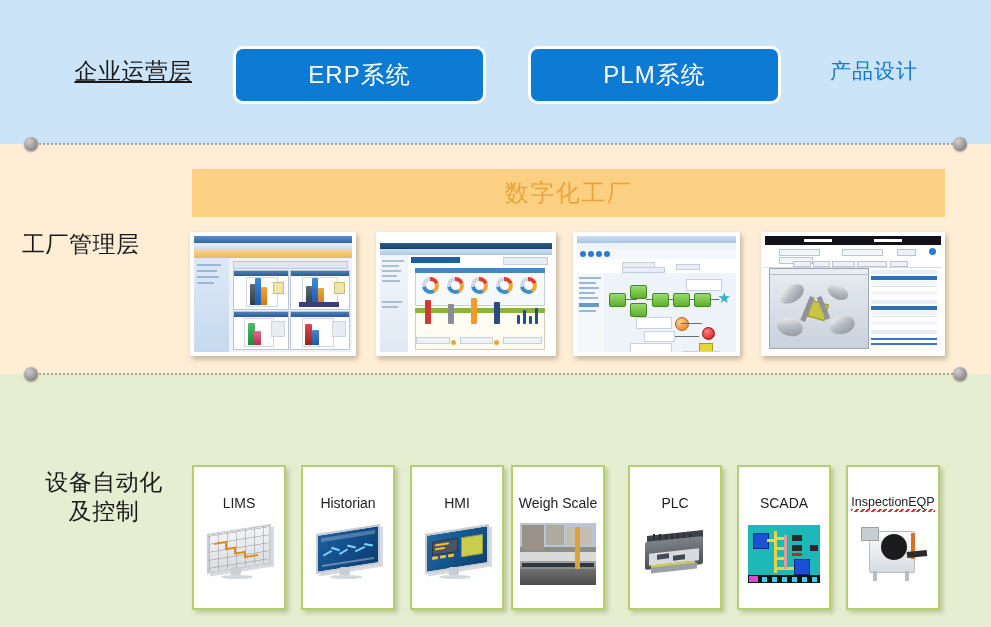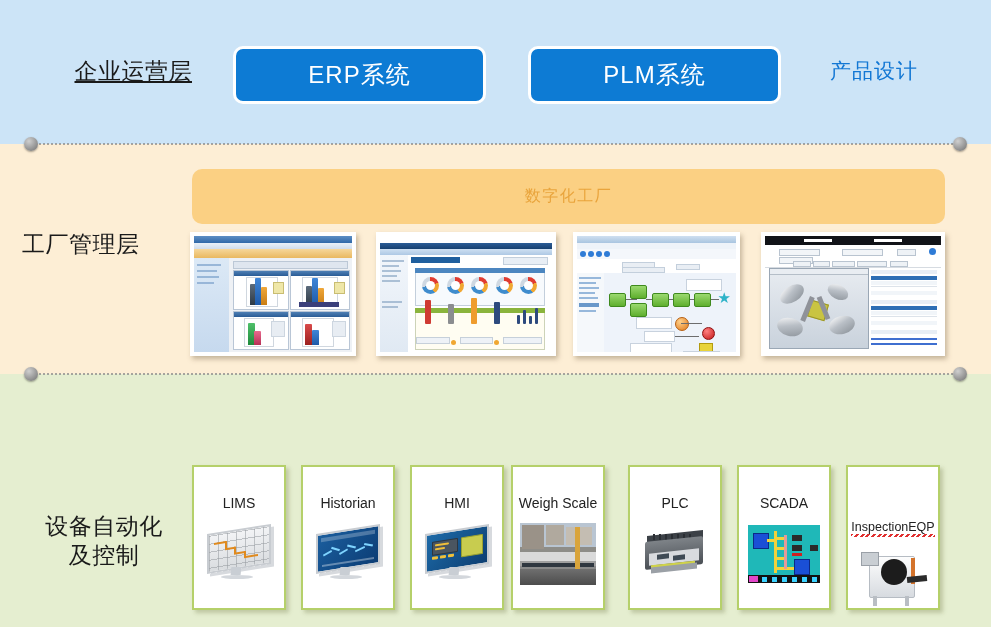--- a/index.html
+++ b/index.html
@@ -57,21 +57,21 @@
     color: #1a1a1a;
     font-size: 23px;
     line-height: 1.28;
     letter-spacing: 0.5px;
     text-align: center;
     white-space: pre-line;
     z-index: 4;
   }
   .label-enterprise { left: 22px; top: 57px;  width: 170px; text-align: right; text-decoration: underline; }
   .label-factory    { left: 22px; top: 230px; width: 170px; text-align: left; }
-  .label-equipment  { left: 14px; top: 512px; width: 180px; }
+  .label-equipment  { left: 14px; top: 468px; width: 180px; }
 
   
   .erp-buttons { position: absolute; top: 46px; left: 0; width: 991px; height: 58px; z-index: 5; }
   .sys-btn {
     position: absolute;
     top: 0; height: 58px;
     background: #0d7bd4;
     border: 3px solid #ffffff;
     border-radius: 10px;
     box-sizing: border-box;
@@ -88,27 +88,26 @@
     left: 830px; top: 57px;
     color: #1277d4;
     font-size: 21px;
     letter-spacing: 1px;
     z-index: 5;
   }
 
   
   .banner {
     position: absolute;
-    height: 55px;
+    height: 48px;
     display: flex; align-items: center; justify-content: center;
-    font-size: 16px;
+    font-size: 24px;
     letter-spacing: 1.5px;
     box-sizing: border-box;
     z-index: 4;
-    border-radius: 10px;
   }
   .banner-factory {
     left: 192px; top: 169px; width: 753px;
     background: #fbd083;
     color: #e9a43c;
   }
   .banner-equipment {
     left: 192px; top: 406px; width: 753px;
     background: #cade8a;
     color: #9fc04a;
@@ -212,21 +211,21 @@
     color: #222;
     white-space: nowrap;
   }
   .equip-card.narrow .cap { font-size: 12.5px; }
   .equip-card .art {
     margin-top: 12px;
     width: 76px; height: 62px;
     position: relative;
   }
   .c1 { left: 192px; } .c2 { left: 301px; } .c3 { left: 410px; text-align: right; }
-  .c4 { left: 511px; } .c5 { left: 628px; } .c6 { left: 737px; } .c7 { left: 846px; justify-content: flex-end; }
+  .c4 { left: 511px; } .c5 { left: 628px; } .c6 { left: 737px; } .c7 { left: 846px; }
 
   
   .screen3d {
     position: absolute; left: 6px; top: 6px; width: 60px; height: 36px;
     transform: skewY(-9deg);
     border: 2px solid #c8ccd1;
     box-shadow: 3px 3px 0 #d7dade;
   }
   .stand {
     position: absolute; left: 30px; top: 44px; width: 10px; height: 8px;

